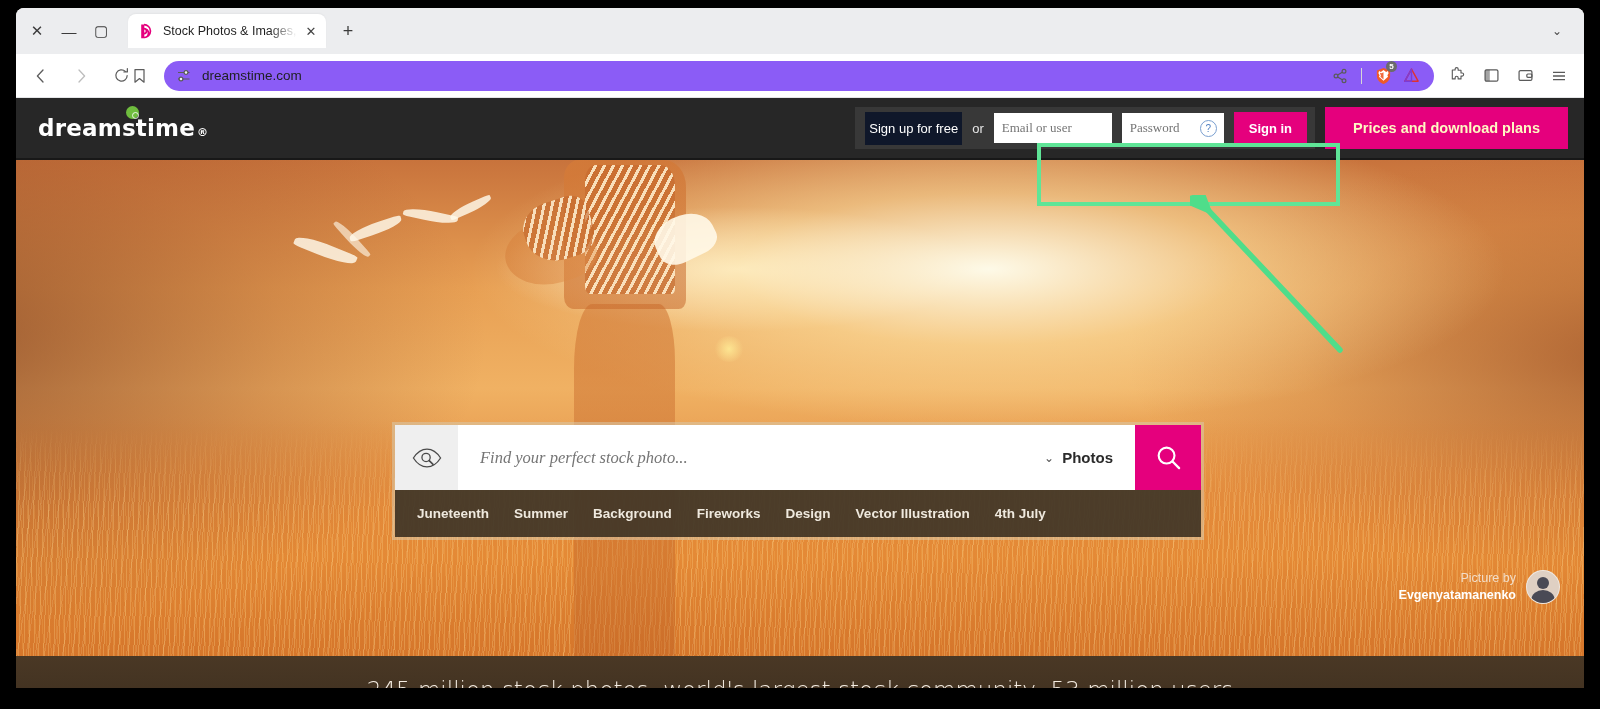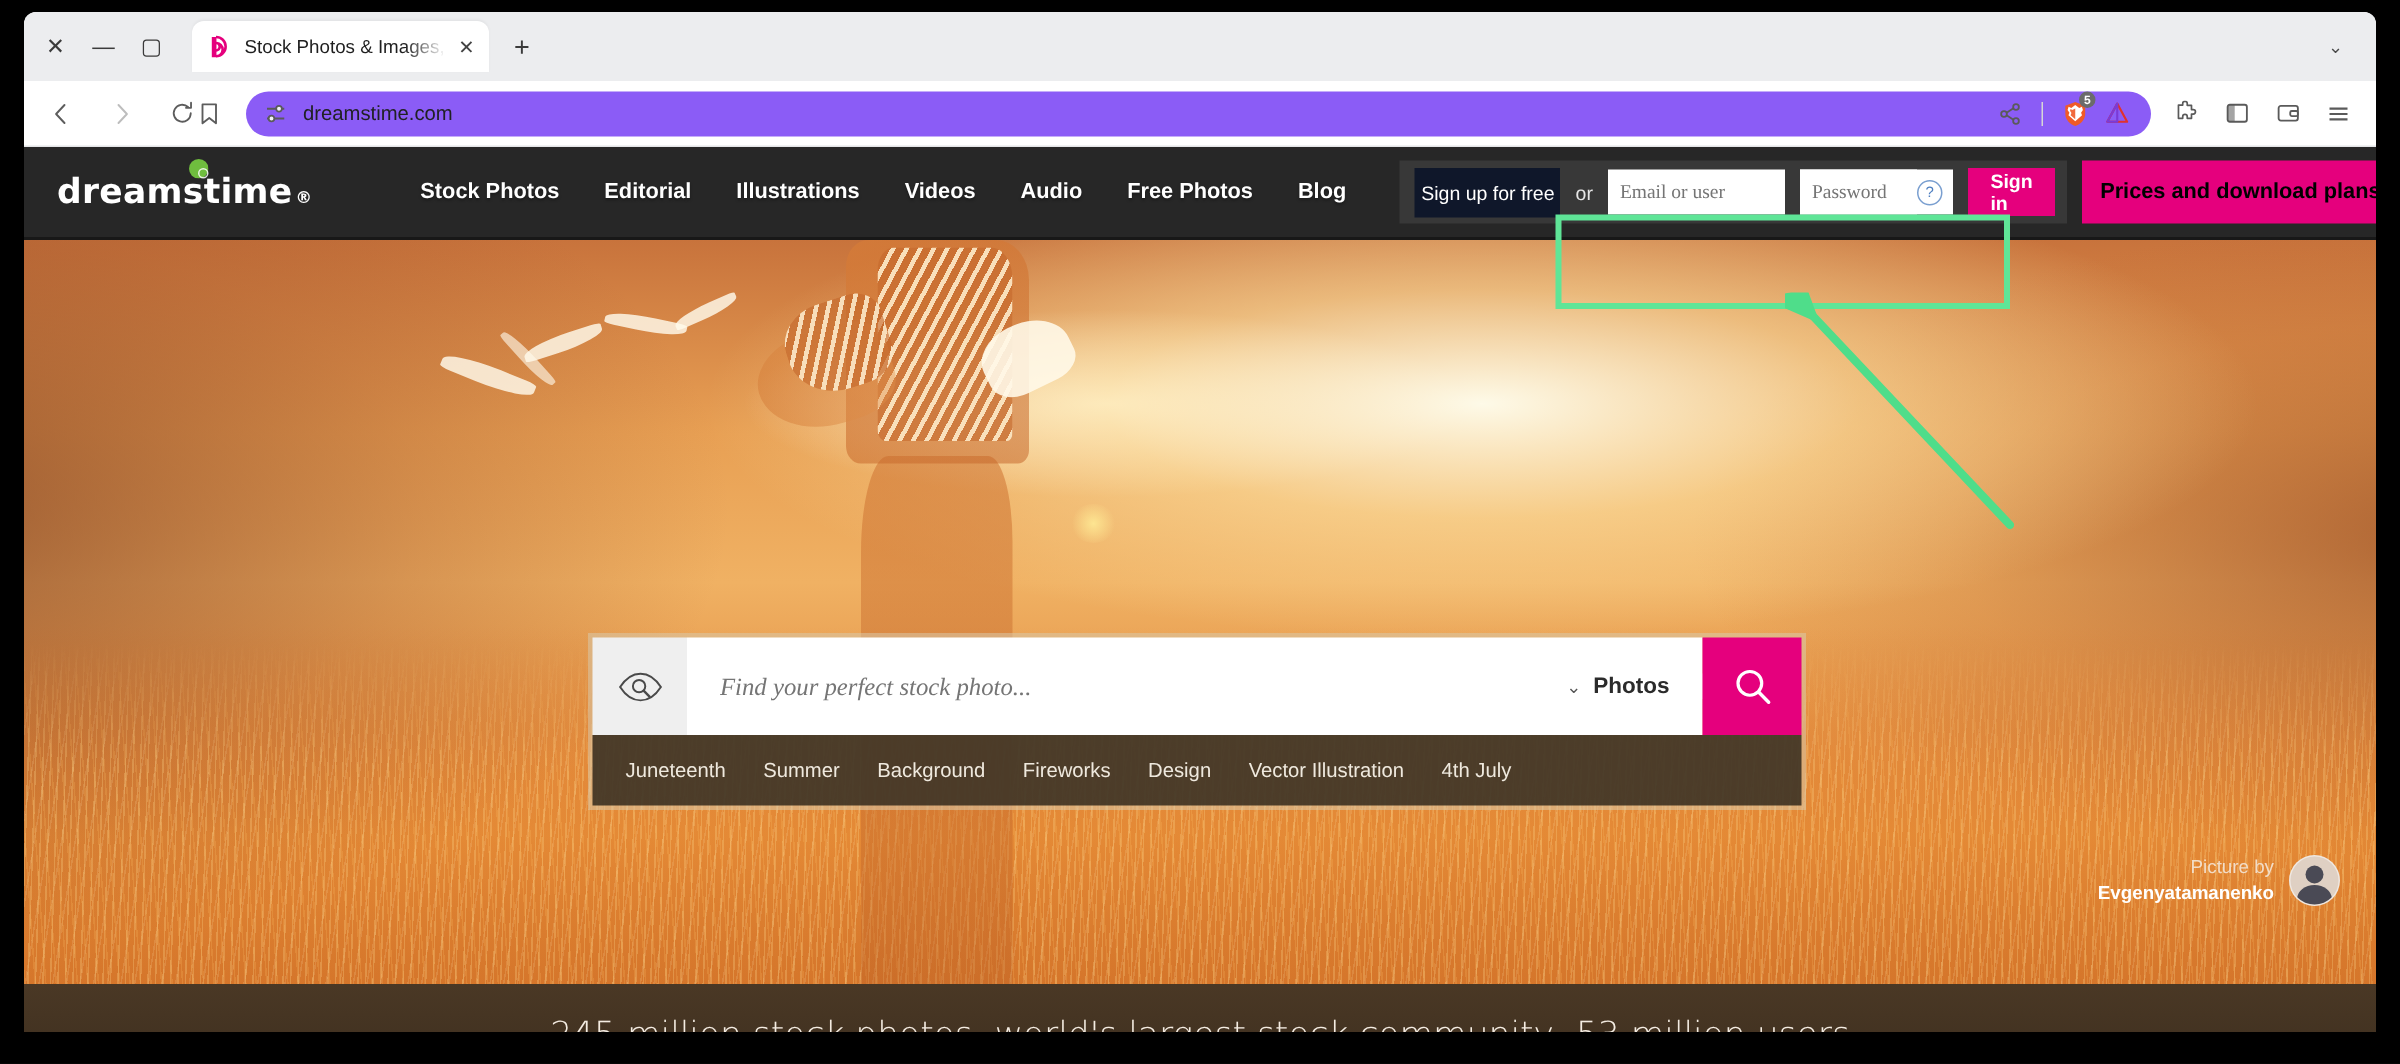--- a/index.html
+++ b/index.html
@@ -312,23 +312,23 @@
     font-size: 10px; line-height: 15px; text-align: center;
     margin-right: 7px;
   }
   #signin-btn {
     background: #e5007d; color: #fff;
     font-size: 13px; font-weight: bold;
     padding: 9px 15px; height: 32px;
     display: flex; align-items: center;
   }
   #prices-btn {
-    background: #e5007d; color: #000000;
+    background: #e5007d; color: #fef9c3;
     font-size: 14.5px; font-weight: bold;
-    padding: 0 12px; height: 42px;
+    padding: 0 28px; height: 42px;
     display: flex; align-items: center;
     margin-left: 10px; white-space: nowrap;
   }
 
   
   #search-widget {
     position: absolute; left: 376px; top: 324px;
     width: 812px;
     z-index: 4;
     background: rgba(216,200,170,.55);
@@ -360,21 +360,21 @@
   #search-submit {
     width: 66px; background: #e5007d;
     display: flex; align-items: center; justify-content: center;
   }
   #trend-row {
     background: rgba(52,42,28,0.86);
     height: 47px;
     display: flex; align-items: center;
     padding-left: 22px; gap: 25px;
   }
-  .trend-link { color: #efe9de; font-size: 13.5px; white-space: nowrap; }
+  .trend-link { color: #efe9de; font-size: 13.5px; white-space: nowrap; font-weight: bold; }
 
   
   #picture-credit {
     position: absolute; right: 24px; bottom: 52px;
     display: flex; align-items: center; gap: 10px;
     z-index: 3;
   }
   #credit-text { text-align: right; line-height: 1.35; }
   #credit-by { color: #f3e4d4; font-size: 12.5px; opacity: .92; }
   #credit-name { color: #ffffff; font-size: 12.5px; font-weight: bold; }
@@ -580,29 +580,20 @@
       </div>
     </div>
 
     <div id="site-nav">
       <div id="logo">
         <span>dreamstime</span>
         <span id="logo-reg">®</span>
         <span id="logo-badge"></span>
       </div>
 
-      <div id="nav-links">
-        <div class="nav-link">Stock Photos</div>
-        <div class="nav-link">Editorial</div>
-        <div class="nav-link">Illustrations</div>
-        <div class="nav-link">Videos</div>
-        <div class="nav-link">Audio</div>
-        <div class="nav-link">Free Photos</div>
-        <div class="nav-link">Blog</div>
-      </div>
 
       <div id="auth-area">
         <div id="auth-box">
           <div id="signup-btn">Sign up for free</div>
           <div id="or-text">or</div>
           <input id="email-input" class="auth-input" placeholder="Email or user" style="">
           <div id="password-wrap">
             <input id="password-input" class="auth-input" type="password" placeholder="Password" style="">
             <div id="help-icon">?</div>
           </div>

